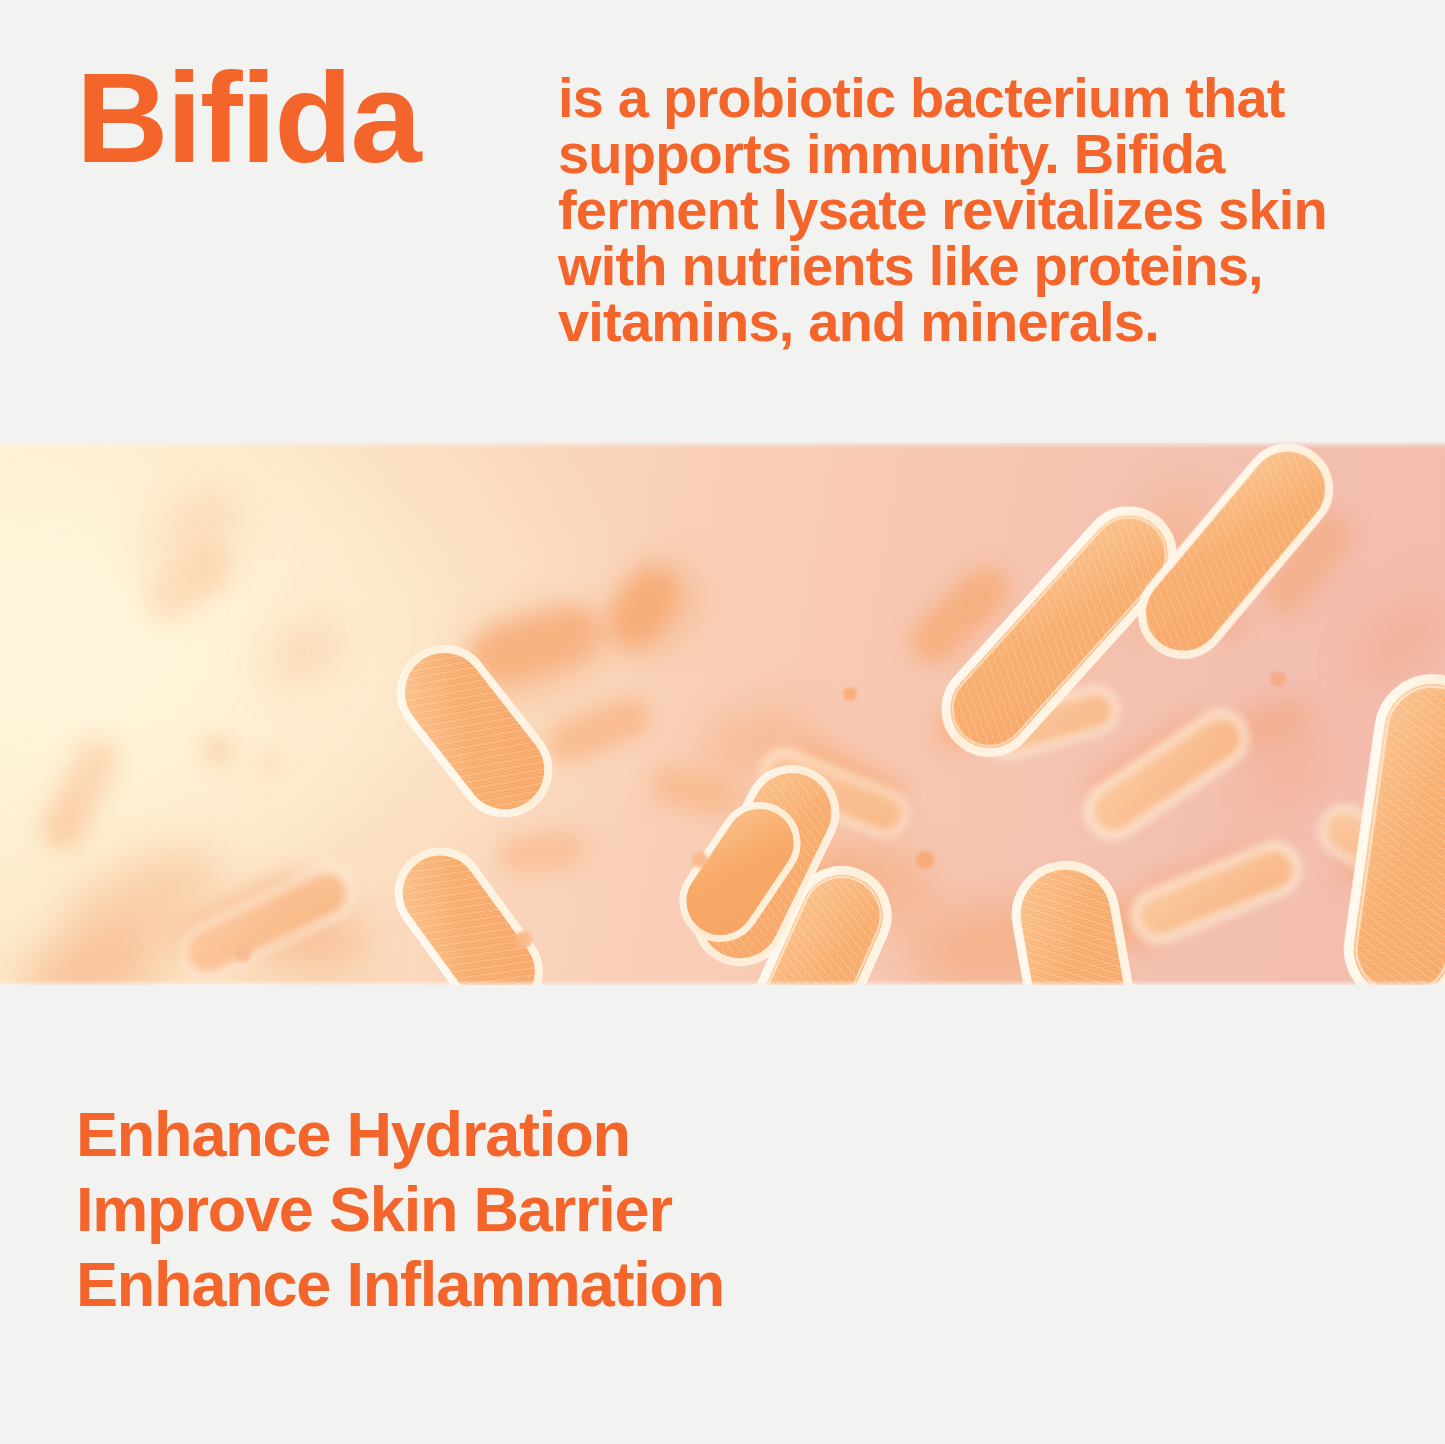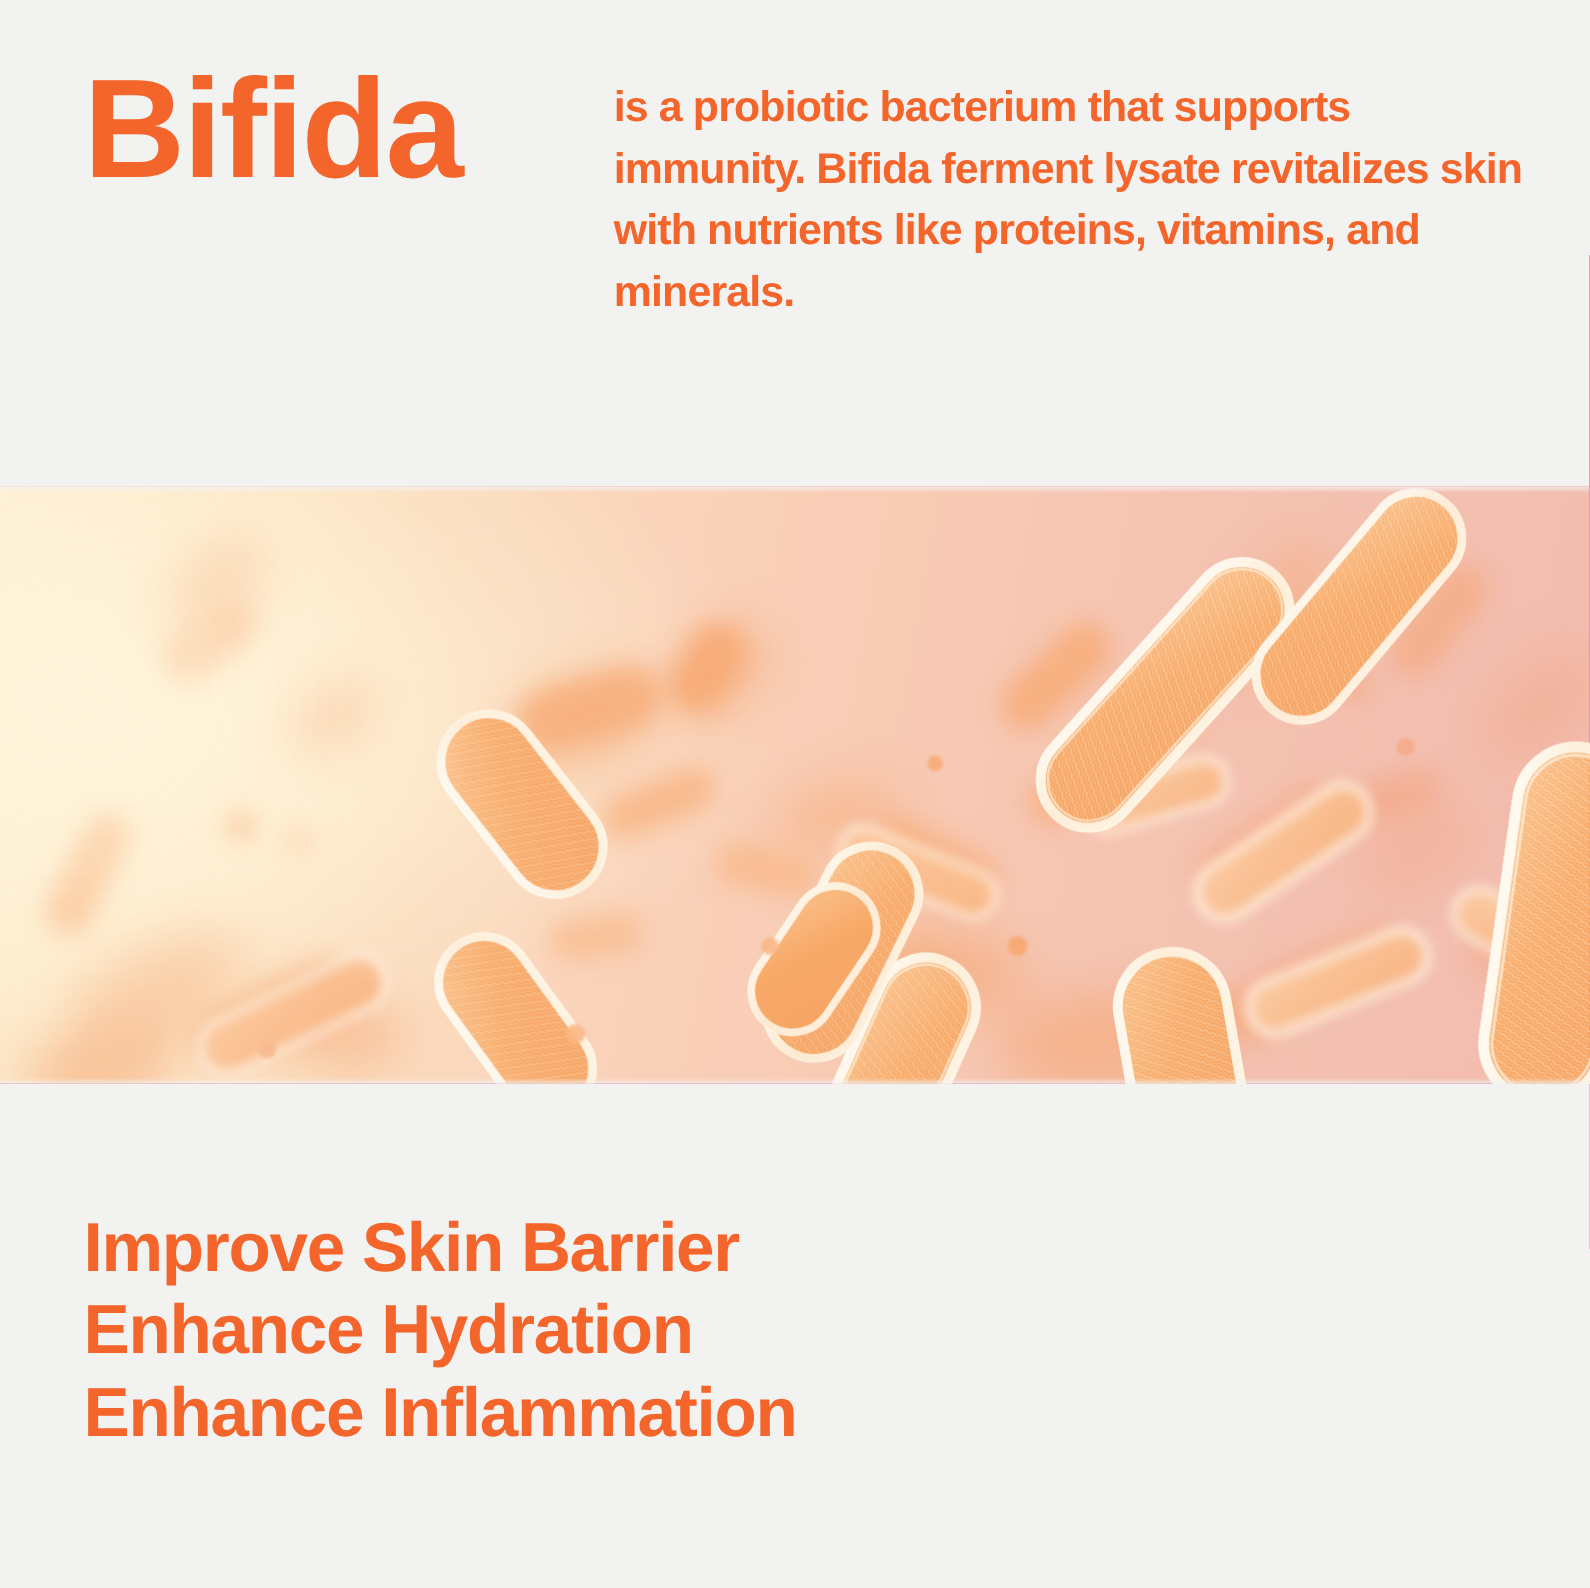--- a/index.html
+++ b/index.html
@@ -7,21 +7,21 @@
   html, body {
     width:1445px; height:1444px;
     background:#f2f2f1;
     font-family:"Liberation Sans", sans-serif;
     overflow:hidden;
   }
 
   .page {
     position:relative;
     width:1445px; height:1180px;
-    background:#be185d;
+    background:#0f766e;
     border-radius:32px;
   }
 
   
   .top-section {
     position:absolute;
     left:0; top:0; width:1445px; height:442px;
     background:#f2f2f1;
   }
 
@@ -33,21 +33,21 @@
     line-height:1.0;
     letter-spacing:-2px;
     color:#f4652c;
     white-space:nowrap;
   }
 
   .ingredient-desc {
     position:absolute;
     left:558px; top:70px;
     width:830px;
-    font-size:39px;
+    font-size:56px;
     font-weight:bold;
     line-height:56px;
     letter-spacing:-0.8px;
     color:#f4652c;
   }
 
   
   .image-band {
     position:absolute;
     left:0; top:442px;
@@ -302,19 +302,19 @@
 
       <rect x="0" y="0" width="1445" height="543" fill="#fff0dc" opacity="0.14"></rect>
     </svg>
 
     <div class="band-seam-top"></div>
     <div class="band-seam-bottom"></div>
   </div>
 
   <div class="bottom-section">
     <ul class="benefits">
+      <li class="benefit-item">Enhance Hydration</li>
       <li class="benefit-item">Improve Skin Barrier</li>
-      <li class="benefit-item">Enhance Hydration</li>
       <li class="benefit-item">Enhance Inflammation</li>
     </ul>
   </div>
 
 </div>
 
 </body></html>

